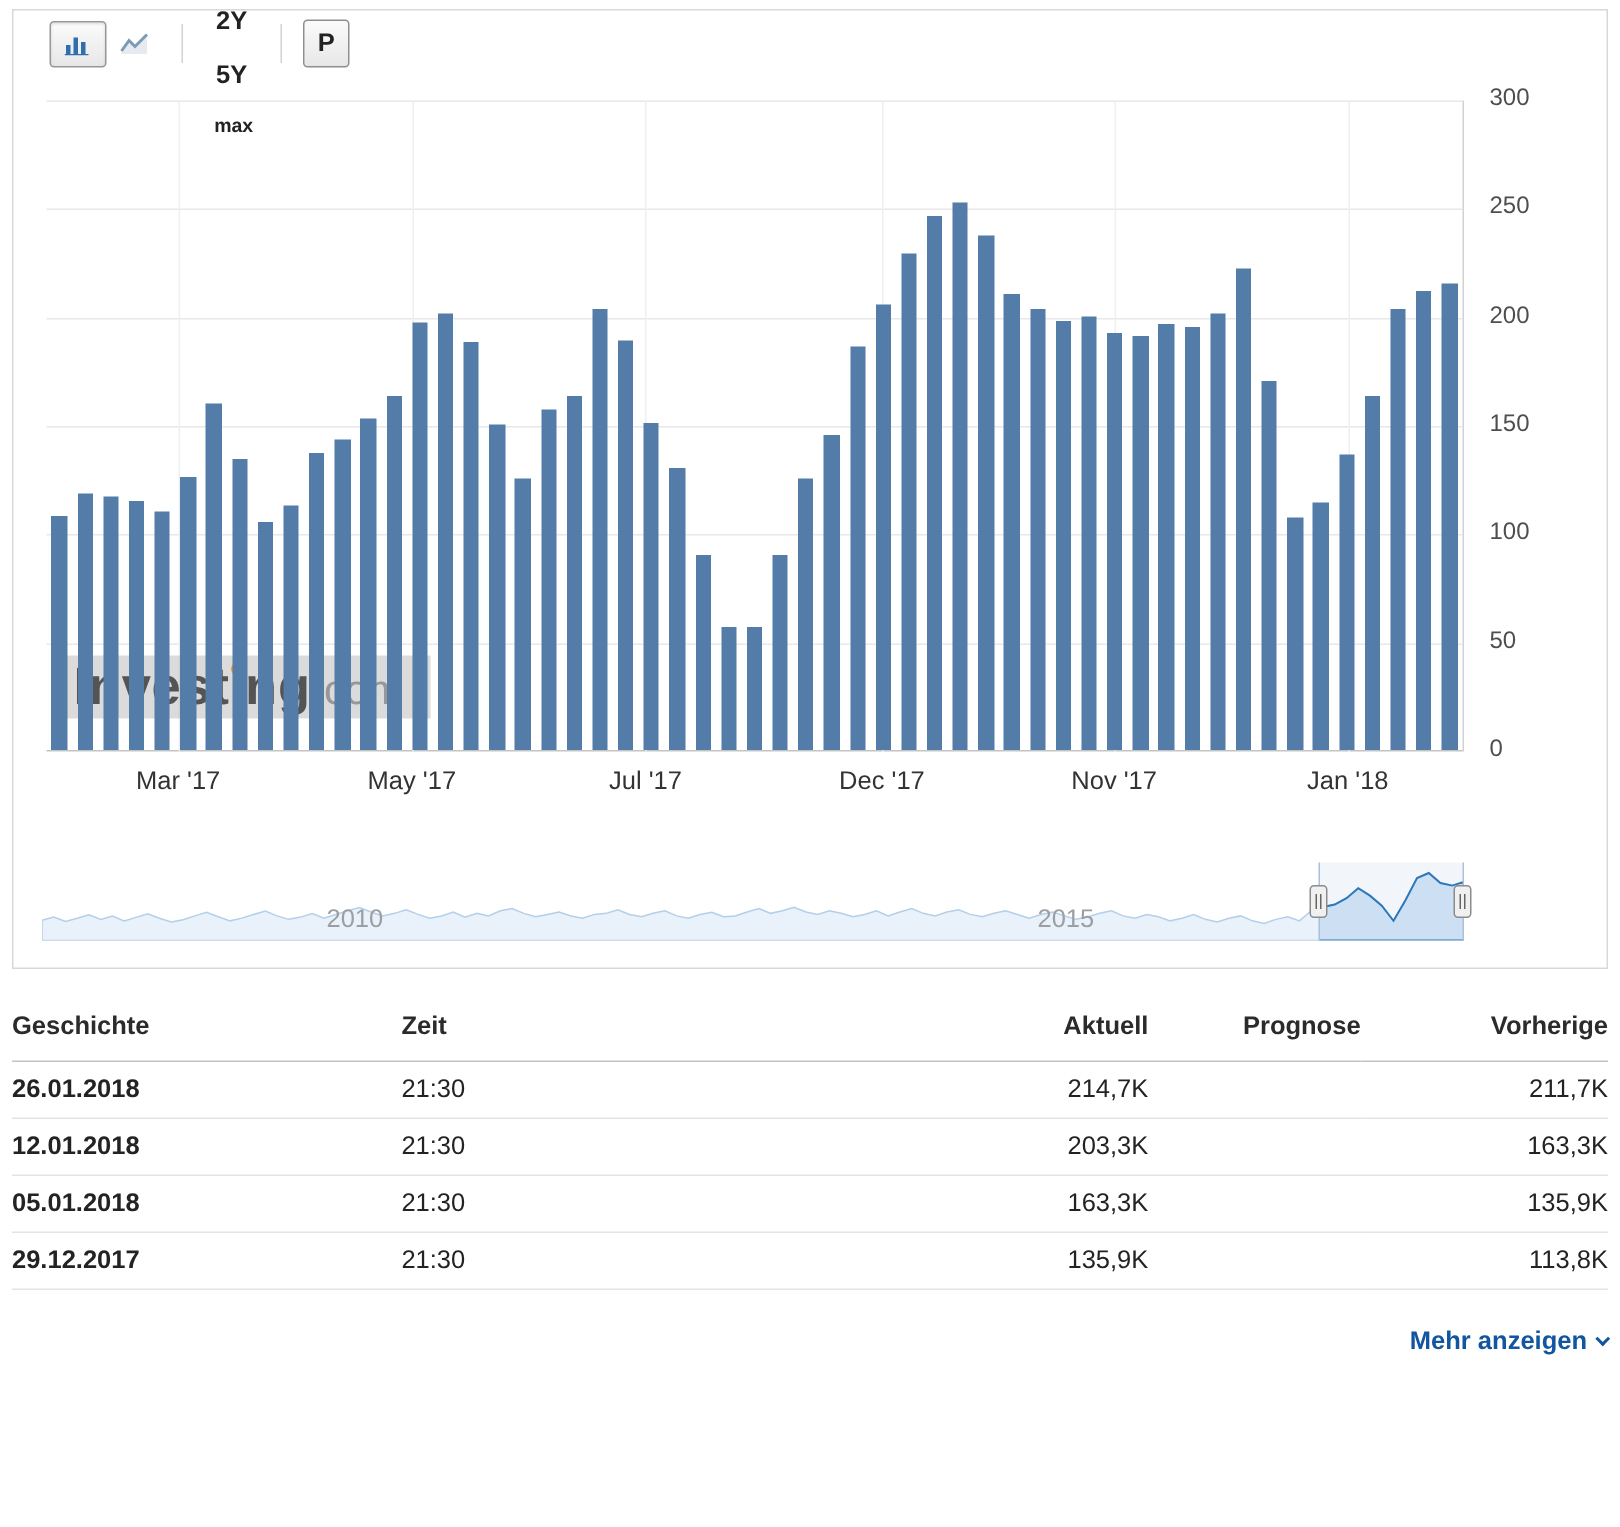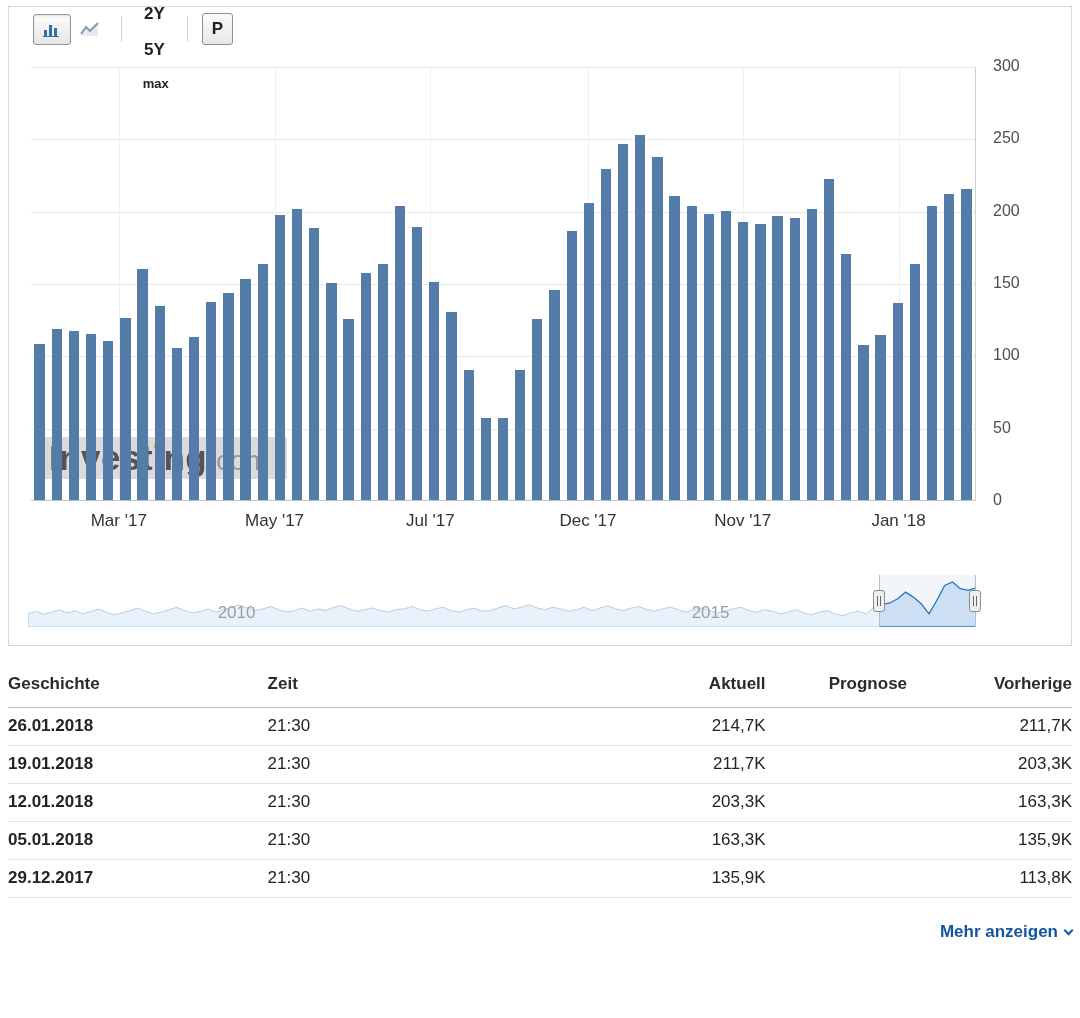--- a/index.html
+++ b/index.html
@@ -255,27 +255,20 @@
       </thead>
     <tbody>
         <tr>
           <td class="l date">26.01.2018</td>
           <td class="l">21:30</td>
           <td class="r">214,7K</td>
           <td class="r"></td>
           <td class="r">211,7K</td>
         </tr>
         <tr>
-          <td class="l date">19.01.2018</td>
-          <td class="l">21:30</td>
-          <td class="r">211,7K</td>
-          <td class="r"></td>
-          <td class="r">203,3K</td>
-        </tr>
-        <tr>
           <td class="l date">12.01.2018</td>
           <td class="l">21:30</td>
           <td class="r">203,3K</td>
           <td class="r"></td>
           <td class="r">163,3K</td>
         </tr>
         <tr>
           <td class="l date">05.01.2018</td>
           <td class="l">21:30</td>
           <td class="r">163,3K</td>

